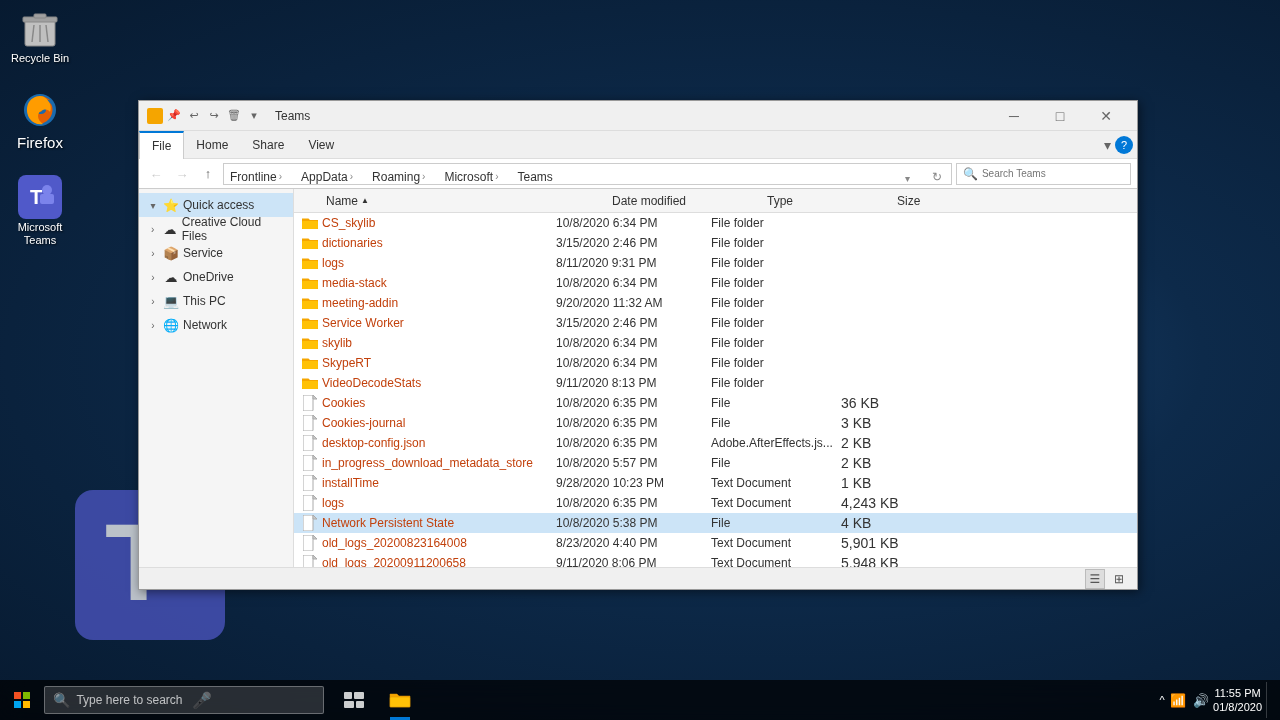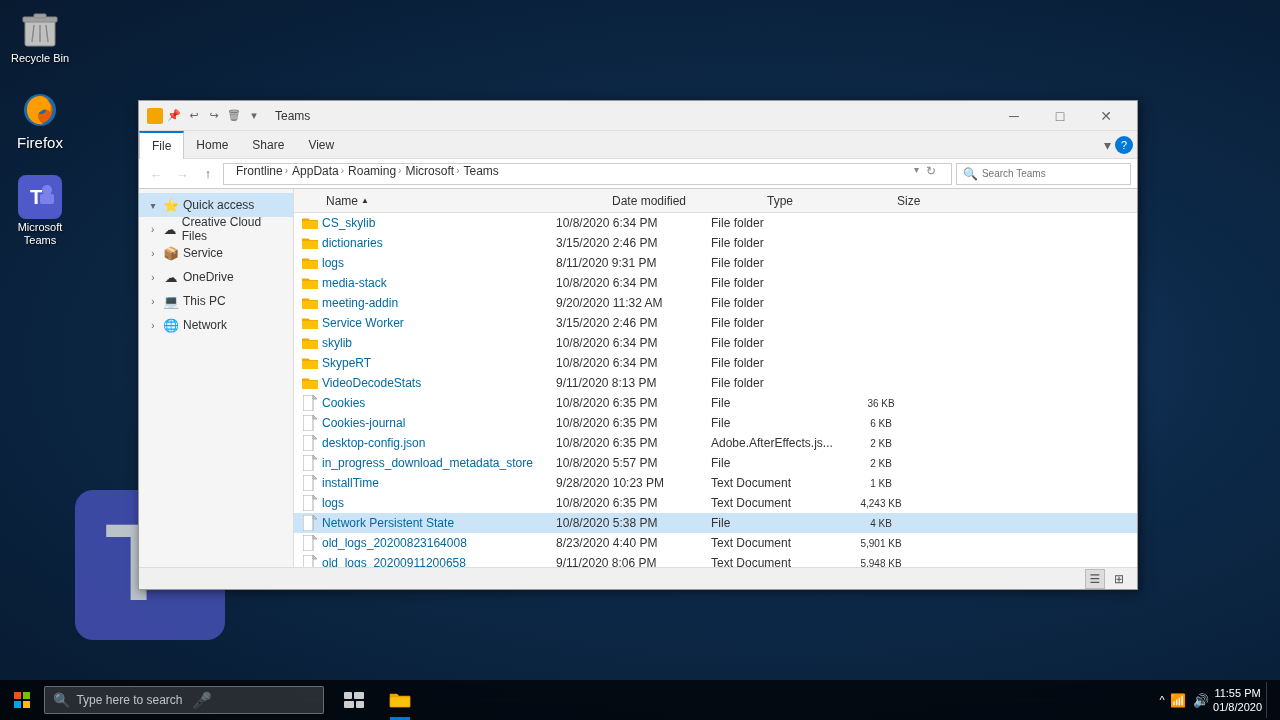--- a/index.html
+++ b/index.html
@@ -197,24 +197,24 @@
       font-size: 13px;
       border-radius: 2px;
     }
     .nav-btn.disabled { color: #ccc; cursor: default; }
     .address-path {
       flex: 1;
       height: 22px;
       background: white;
       border: 1px solid #ccc;
       display: flex;
-      align-items: flex-start;
-      padding: 0 12px;
+      align-items: flex-end;
+      padding: 0 6px;
       font-size: 12px;
-      gap: 4px;
+      gap: 19px;
     }
     .path-segment {
       display: flex;
       align-items: center;
       gap: 2px;
       color: #333;
     }
     .path-sep { color: #888; font-size: 10px; }
     .path-active { font-weight: normal; }
     .search-box {
@@ -327,24 +327,24 @@
     .file-row.selected { background: #cce4f7; }
     .file-icon {
       width: 16px;
       height: 16px;
       margin-right: 4px;
       display: flex;
       align-items: center;
       justify-content: center;
       flex-shrink: 0;
     }
-    .file-name { width: 234px; font-size: 12px; color: #0369a1; overflow: hidden; white-space: nowrap; }
+    .file-name { width: 234px; font-size: 12px; color: #c2410c; overflow: hidden; white-space: nowrap; }
     .file-date { width: 155px; font-size: 12px; color: #333; }
     .file-type { width: 130px; font-size: 12px; color: #333; }
-    .file-size { width: 80px; font-size: 10px; color: #333; text-align: center; }
+    .file-size { width: 80px; font-size: 14px; color: #333; text-align: left; }
 
     
     .file-list::-webkit-scrollbar { width: 12px; }
     .file-list::-webkit-scrollbar-track { background: #f0f0f0; }
     .file-list::-webkit-scrollbar-thumb { background: #c0c0c0; border: 2px solid #f0f0f0; }
 
     
     .status-bar {
       height: 22px;
       background: #f0f0f0;
@@ -754,21 +754,21 @@
       <div class="file-icon">
                 <svg width="14" height="16" viewBox="0 0 14 16">
                   <rect x="0" y="0" width="10" height="16" rx="1" fill="white" stroke="#aaa" stroke-width="1"></rect>
                   <polygon points="10,0 14,4 10,4" fill="#ccc" stroke="#aaa" stroke-width="1"></polygon>
                   <rect x="10" y="0" width="4" height="4" fill="none"></rect>
                 </svg>
               </div>
       <div class="file-name">Cookies-journal</div>
       <div class="file-date">10/8/2020 6:35 PM</div>
       <div class="file-type">File</div>
-      <div class="file-size">6 KB</div>
+      <div class="file-size">3 KB</div>
     </div>
             <div class="file-row">
       <div class="file-icon">
                 <svg width="14" height="16" viewBox="0 0 14 16">
                   <rect x="0" y="0" width="10" height="16" rx="1" fill="white" stroke="#aaa" stroke-width="1"></rect>
                   <polygon points="10,0 14,4 10,4" fill="#ccc" stroke="#aaa" stroke-width="1"></polygon>
                   <rect x="10" y="0" width="4" height="4" fill="none"></rect>
                 </svg>
               </div>
       <div class="file-name">desktop-config.json</div>

